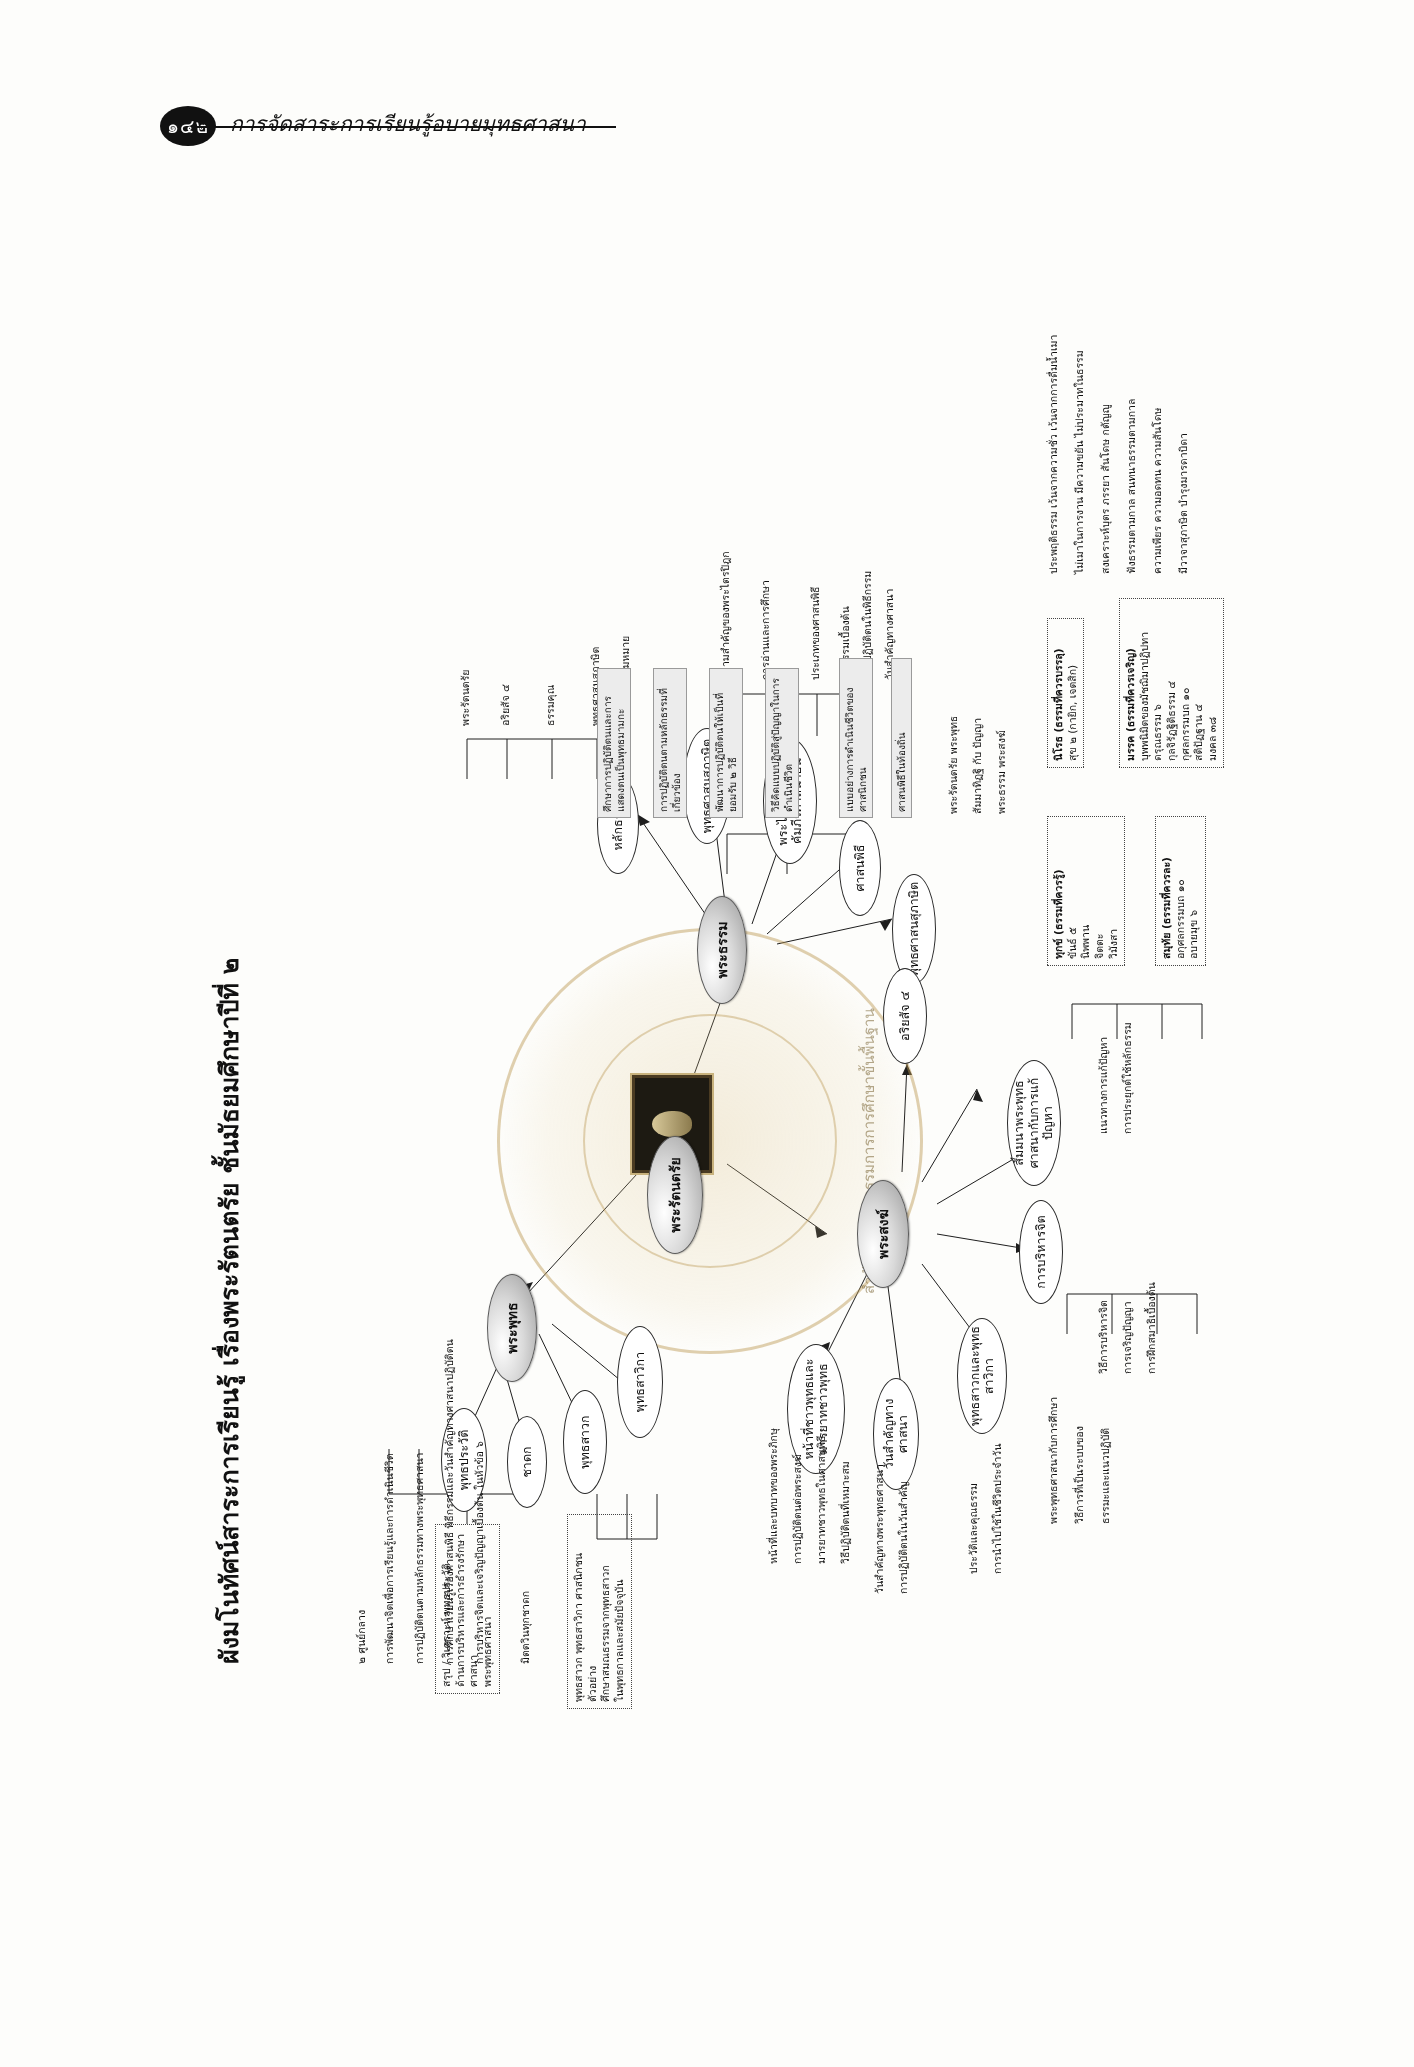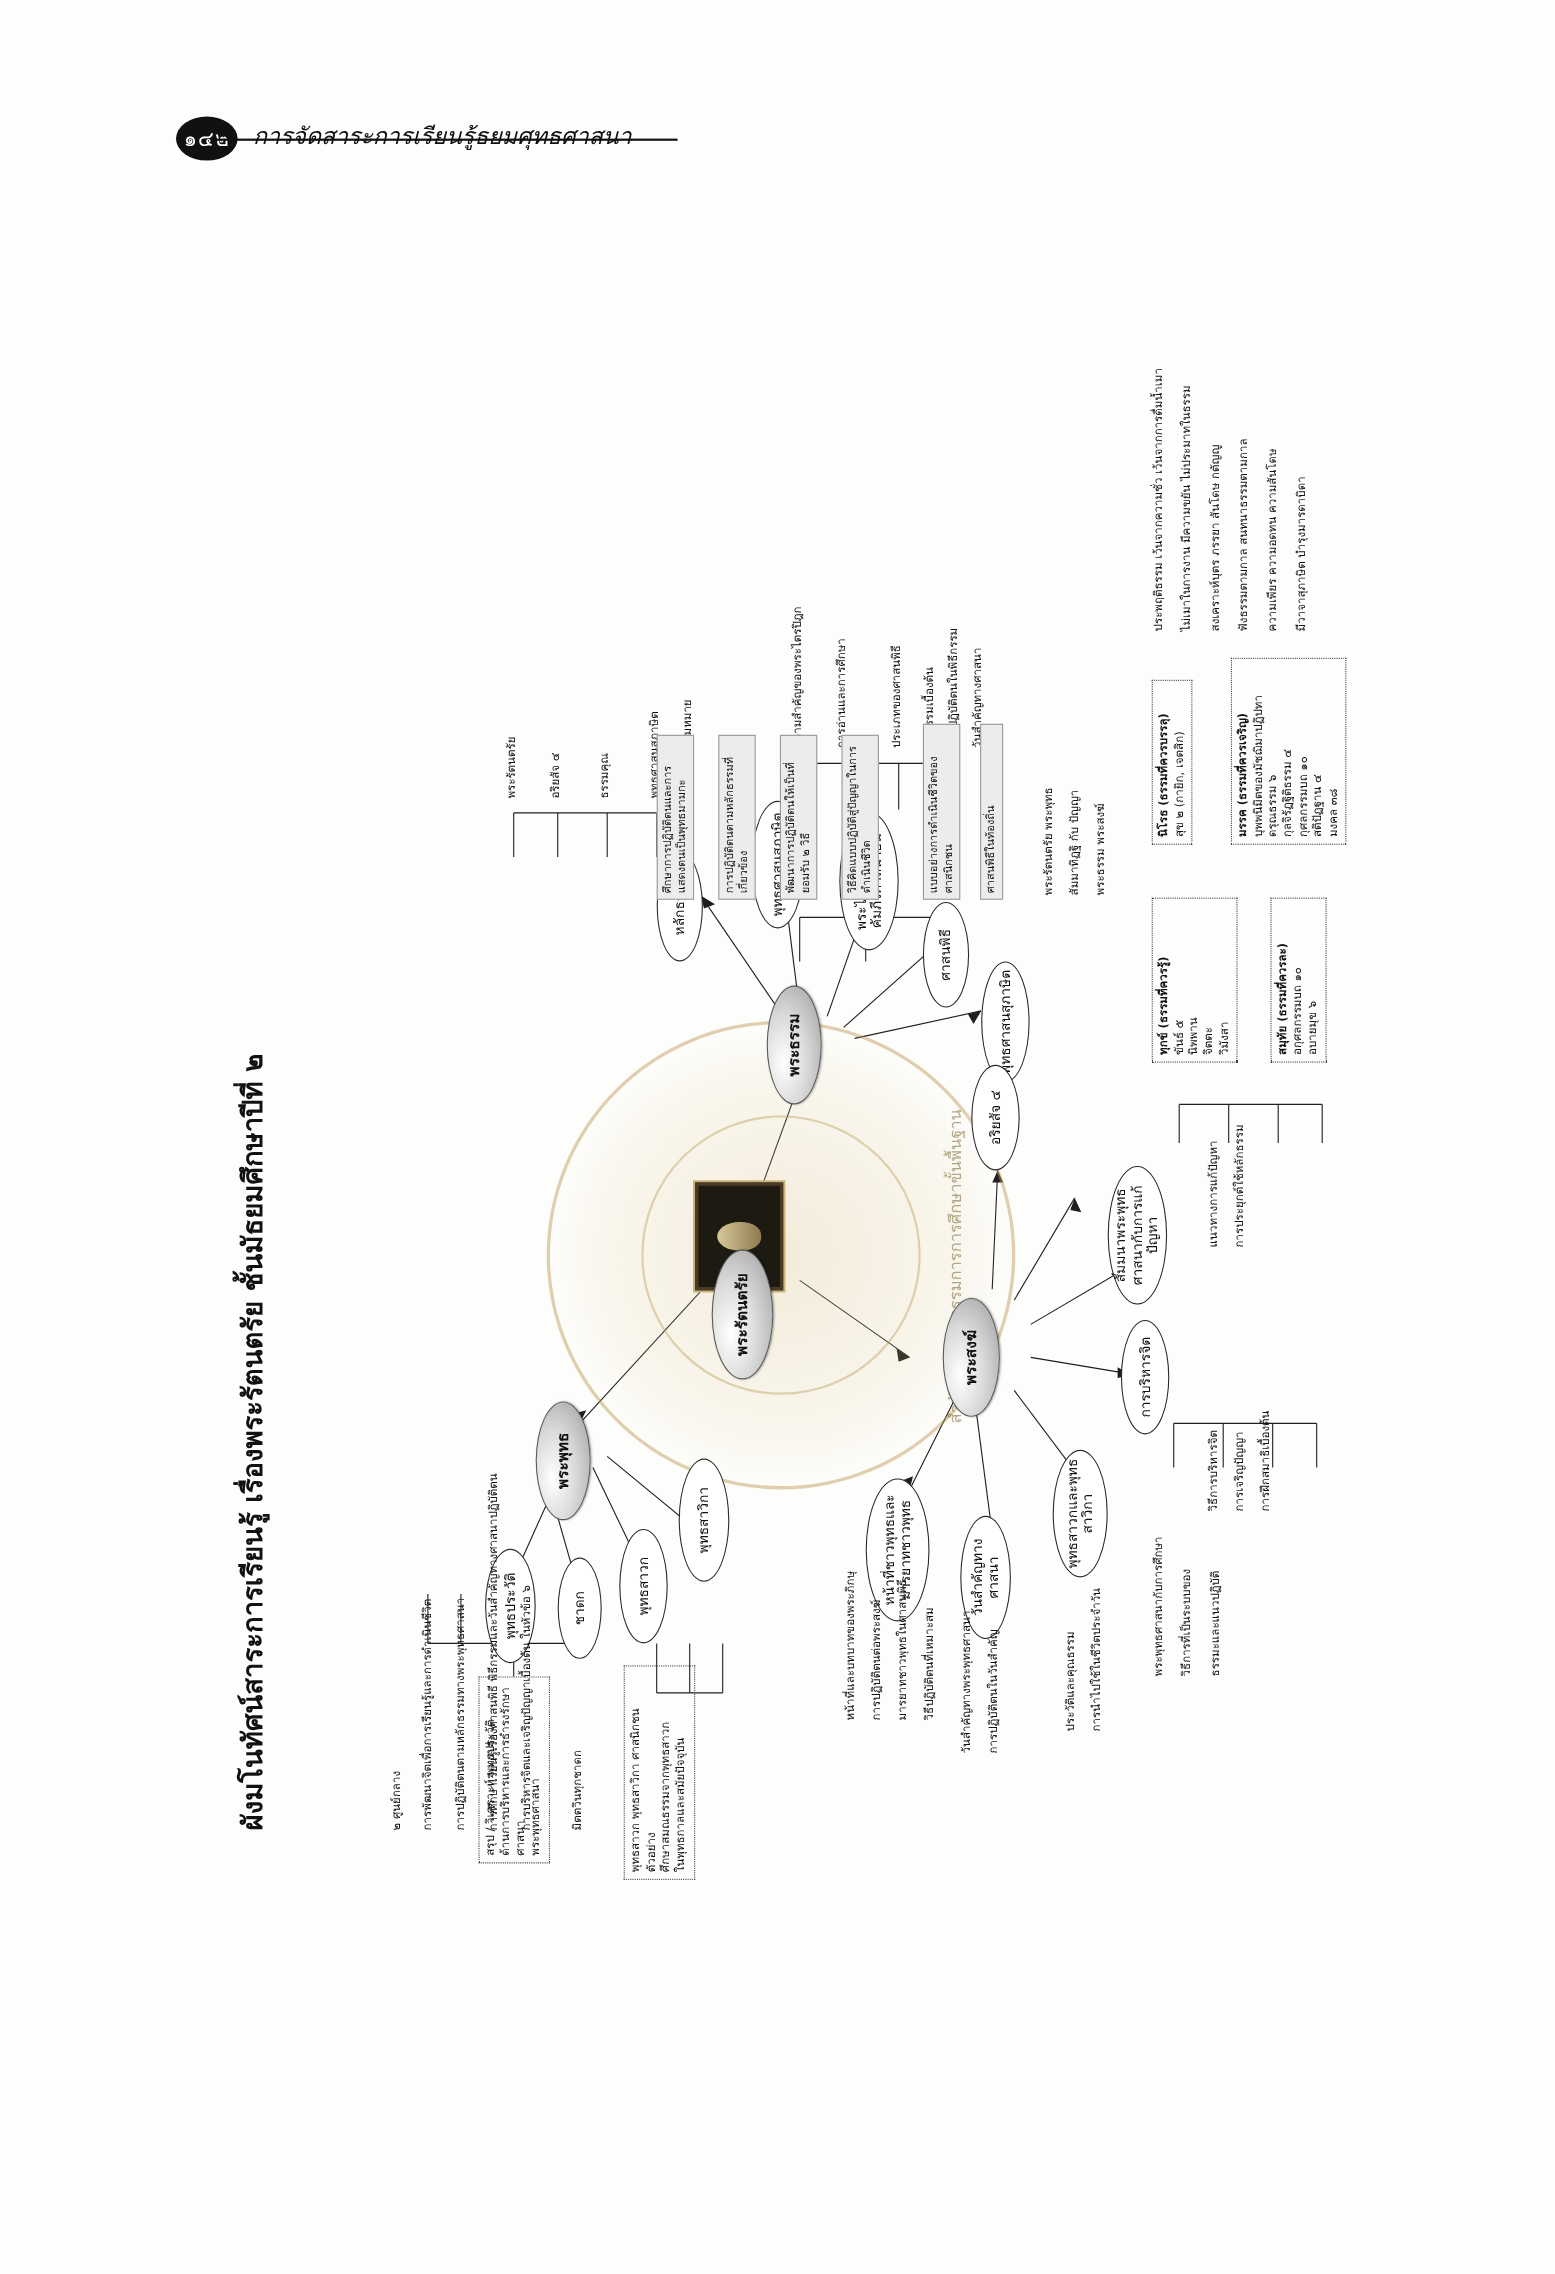--- a/index.html
+++ b/index.html
@@ -106,21 +106,21 @@
   svg.links path,svg.links line{fill:none;stroke:#1e1e1e;stroke-width:1;}
   .arrow{fill:#1e1e1e;}
 </style>
 </head>
 <body>
 
 <div class="page">
 
   <div class="header">
     <div class="page-badge">๑๔๒</div>
-    <div class="header-title">การจัดสาระการเรียนรู้ธยมศุทธศาสนา</div>
+    <div class="header-title">การจัดสาระการเรียนรู้อบายมุทธศาสนา</div>
   </div>
   <div class="header-rule"></div>
 
   <div class="rot-wrap">
     <div class="canvas">
 
       <svg class="links" viewBox="0 0 1740 1080">
 
         <path d="M 820 470 L 700 360"></path>
         <path d="M 900 520 L 1010 560"></path>

